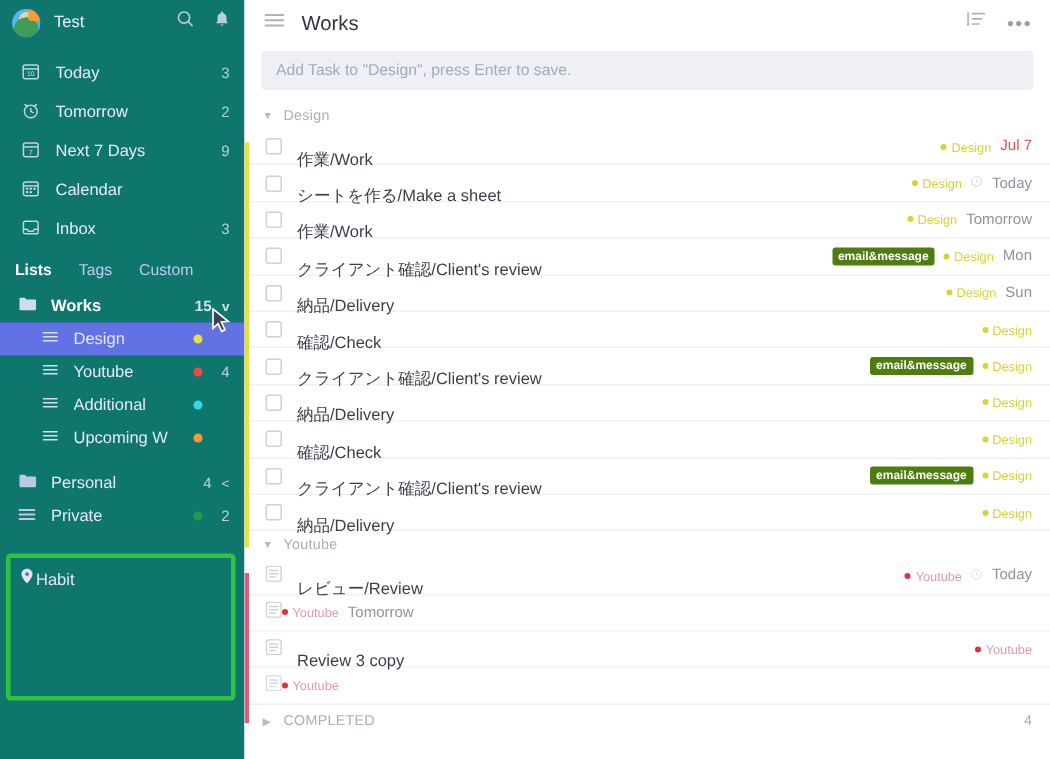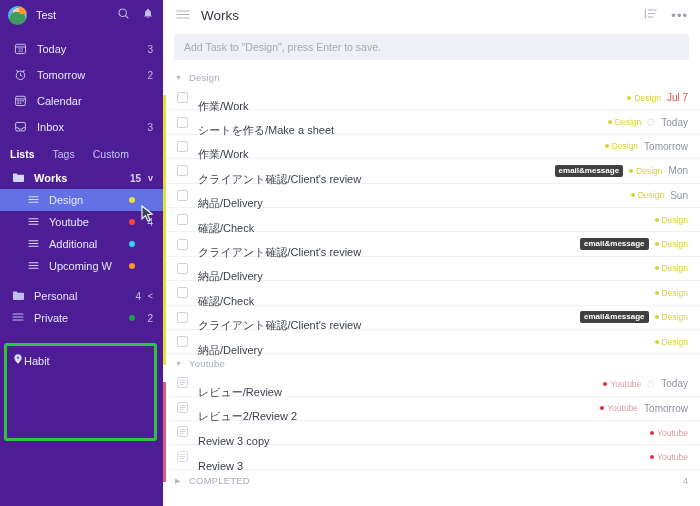--- a/index.html
+++ b/index.html
@@ -7,21 +7,21 @@
     width: 700px; height: 506px;
     font-family: "Liberation Sans", "DejaVu Sans", sans-serif;
     overflow: hidden;
     background: #ffffff;
   }
   .app { display: flex; width: 700px; height: 506px; position: relative; }
 
   
   .sidebar {
     width: 163px; height: 506px;
-    background: #4c1d95;
+    background: #0f766e;
     position: relative;
     flex: 0 0 163px;
     color: #e9ebfb;
     user-select: none;
   }
   .sb-top {
     height: 30px; display: flex; align-items: center;
     padding: 0 9px 0 8px;
   }
   .avatar {
@@ -124,21 +124,21 @@
     font-size: 11px; color: #3a3f48;
   }
   .cb {
     width: 11px; height: 11px; border: 1px solid #cdd1d8;
     border-radius: 2px; flex: 0 0 11px;
   }
   .note-ico { flex: 0 0 11px; }
   .t-title { margin-left: 10px; flex: 1; white-space: nowrap; overflow: hidden; margin-top: 17px; }
   .t-right { display: flex; align-items: center; gap: 6px; }
   .tag-pill {
-    background: #404040; color: #ffffff; font-size: 8px;
+    background: #4d7c0f; color: #ffffff; font-size: 8px;
     padding: 2px 4px 2px 4px; border-radius: 2px; font-weight: bold;
     line-height: 1;
   }
   .t-list { font-size: 8.5px; display: flex; align-items: center; }
   .t-list .dot { width: 4px; height: 4px; margin-right: 3px; }
   .t-date { font-size: 10px; }
   .rem-ico { opacity: .5; }
 
   .strip {
     position: absolute; left: 0; width: 3px;
@@ -193,20 +193,31 @@
               <line x1="8" y1="6.4" x2="8" y2="9" stroke="#e2e5fb" stroke-width="1.1" stroke-linecap="round"></line>
               <line x1="8" y1="9" x2="10" y2="9.9" stroke="#e2e5fb" stroke-width="1.1" stroke-linecap="round"></line>
               <line x1="3.4" y1="3.3" x2="5" y2="4.6" stroke="#e2e5fb" stroke-width="1.3" stroke-linecap="round"></line>
               <line x1="12.6" y1="3.3" x2="11" y2="4.6" stroke="#e2e5fb" stroke-width="1.3" stroke-linecap="round"></line>
             </svg>
         </span>
         <span class="ni-label">Tomorrow</span>
         <span class="ni-count">2</span>
       </div>
 
+      <div class="nav-item">
+        <span class="ni-ico">
+          <svg width="13" height="13" viewBox="0 0 16 16">
+              <rect x="2" y="2.8" width="12" height="11.4" rx="1.6" fill="none" stroke="#e2e5fb" stroke-width="1.2"></rect>
+              <line x1="2" y1="6.1" x2="14" y2="6.1" stroke="#e2e5fb" stroke-width="1.2"></line>
+              <text x="8" y="12.4" font-size="6" fill="#e2e5fb" text-anchor="middle" font-family="Liberation Sans">7</text>
+            </svg>
+        </span>
+        <span class="ni-label">Next 7 Days</span>
+        <span class="ni-count">9</span>
+      </div>
 
       <div class="nav-item">
         <span class="ni-ico">
           <svg width="13" height="13" viewBox="0 0 16 16">
               <rect x="2" y="2.8" width="12" height="11.4" rx="1.6" fill="none" stroke="#e2e5fb" stroke-width="1.2"></rect>
               <line x1="2" y1="6.1" x2="14" y2="6.1" stroke="#e2e5fb" stroke-width="1.2"></line>
               <g fill="#e2e5fb">
                 <rect x="4" y="7.6" width="2" height="1.6"></rect>
                 <rect x="7" y="7.6" width="2" height="1.6"></rect>
                 <rect x="10" y="7.6" width="2" height="1.6"></rect>
@@ -570,21 +581,20 @@
         <span class="note-ico">
           <svg width="11" height="11" viewBox="0 0 12 12">
               <rect x="0.6" y="0.6" width="10.8" height="10.8" rx="1.6" fill="none" stroke="#cdd1d8" stroke-width="1"></rect>
               <g stroke="#cdd1d8" stroke-width="1" stroke-linecap="round">
                 <line x1="3" y1="3.6" x2="9" y2="3.6"></line>
                 <line x1="3" y1="6" x2="9" y2="6"></line>
                 <line x1="3" y1="8.4" x2="7" y2="8.4"></line>
               </g>
             </svg>
         </span>
-        <span class="t-title">レビュー2/Review 2</span>
         <span class="t-right">
           <span class="t-list" style="color:#dd9aa4;">
             <span class="dot" style="background:#e0303a;"></span>
               <span>Youtube</span>
           </span>
           <span class="t-date" style="color:#8d939e;">Tomorrow</span>
         </span>
       </div>
 
       <div class="task">
@@ -611,21 +621,20 @@
         <span class="note-ico">
           <svg width="11" height="11" viewBox="0 0 12 12">
               <rect x="0.6" y="0.6" width="10.8" height="10.8" rx="1.6" fill="none" stroke="#d6dae0" stroke-width="1"></rect>
               <g stroke="#d6dae0" stroke-width="1" stroke-linecap="round">
                 <line x1="3" y1="3.6" x2="9" y2="3.6"></line>
                 <line x1="3" y1="6" x2="9" y2="6"></line>
                 <line x1="3" y1="8.4" x2="7" y2="8.4"></line>
               </g>
             </svg>
         </span>
-        <span class="t-title">Review 3</span>
         <span class="t-right">
           <span class="t-list" style="color:#dd9aa4;">
             <span class="dot" style="background:#e0303a;"></span>
               <span>Youtube</span>
           </span>
         </span>
       </div>
 
       <div class="group-head" style="height:22px;">
         <span class="caret">▶</span>

